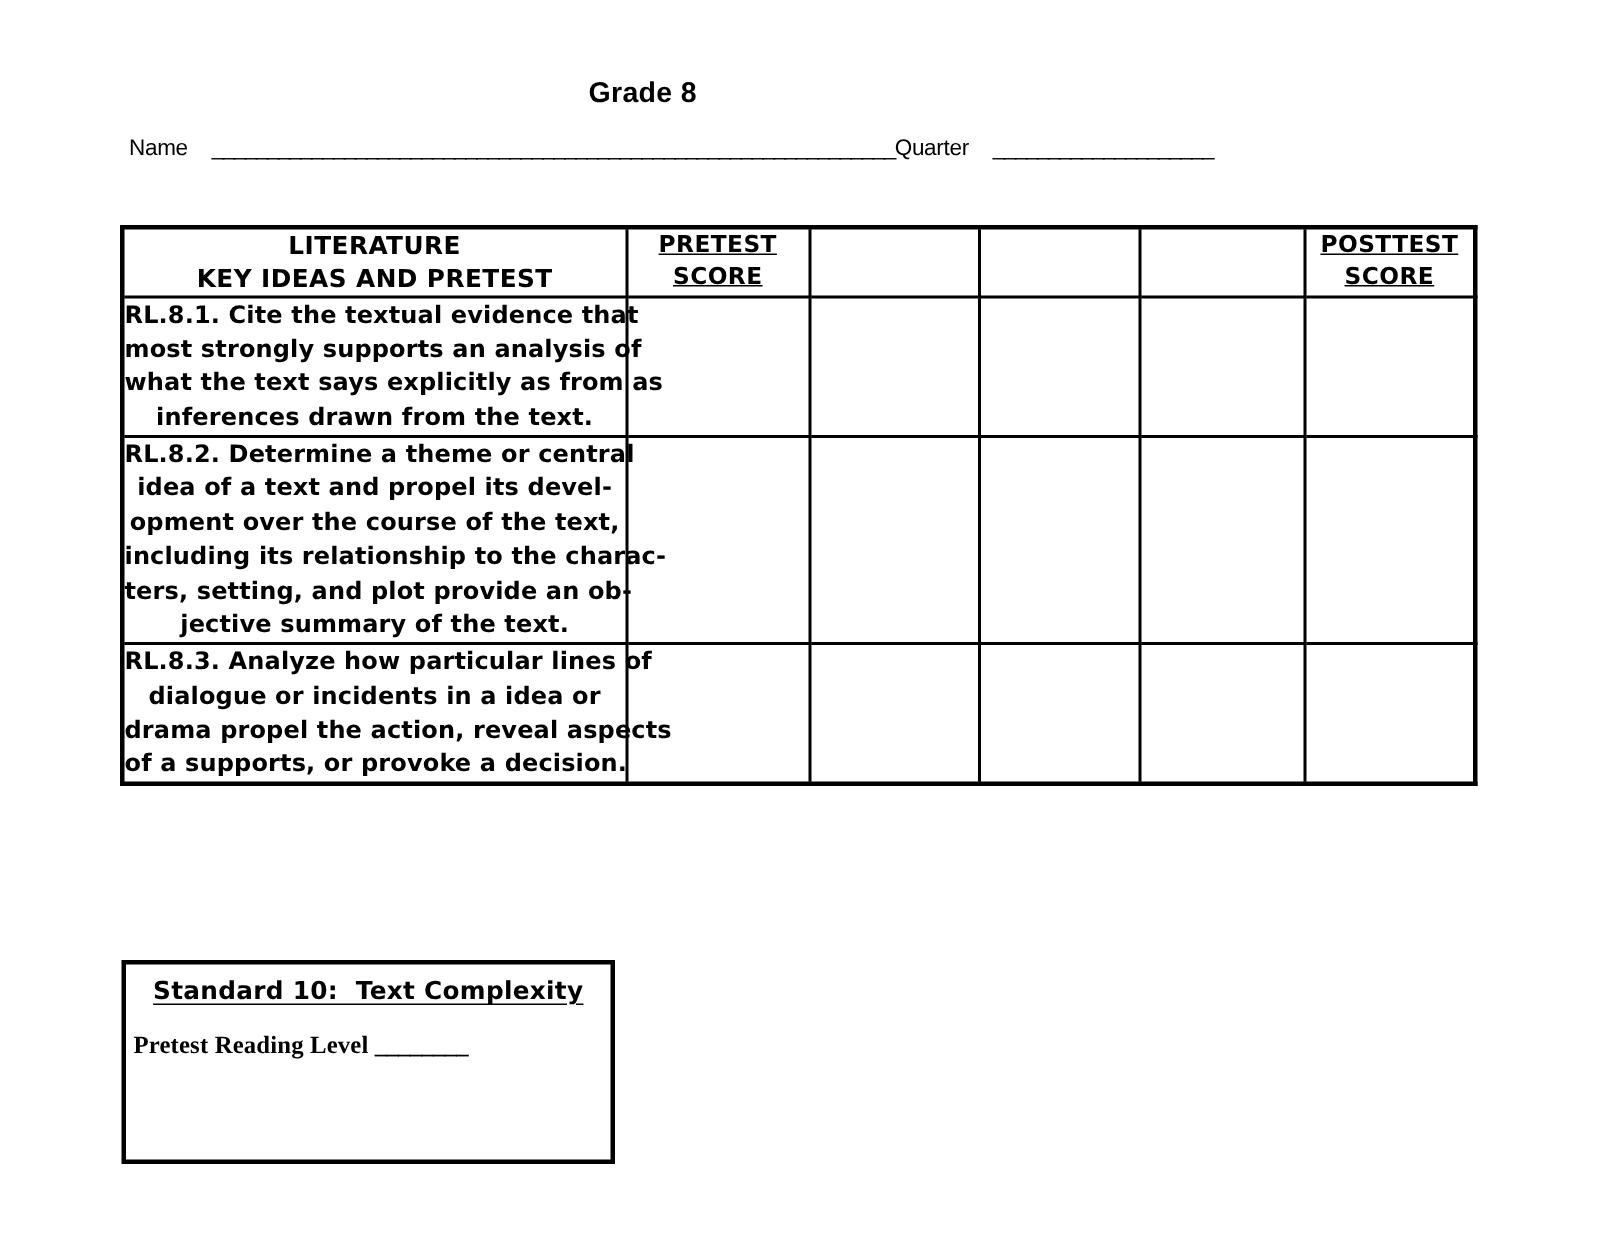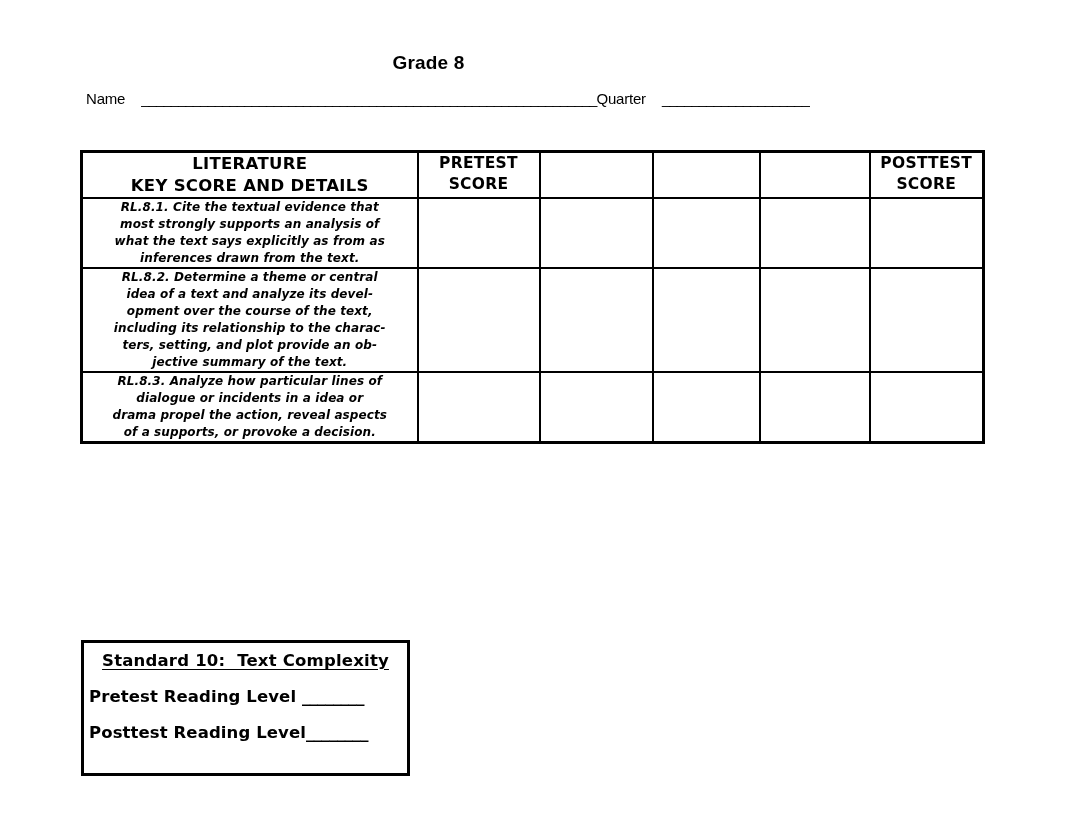--- a/index.html
+++ b/index.html
@@ -86,29 +86,29 @@
     font-size: 16.5px;
     line-height: 1.33;
     letter-spacing: 0.3px;
   }
   .hdr-score {
     text-align: center;
     padding: 7px 2px 7px 2px;
     font-size: 15.5px;
     line-height: 1.33;
     letter-spacing: 0.3px;
+    text-decoration: underline;
   }
   .hdr-score .l2 { display: block; }
 
   .cell-desc {
     padding: 5px 4px 6px 8px;
-    font-size: 12px;
+    font-size: 16px;
     line-height: 1.42;
     letter-spacing: 0.1px;
-    font-style: italic;
   }
   .cell-desc .ln { display: block; white-space: nowrap; }
 
   
   .std10-box {
     position: absolute;
     left: 81px;
     top: 640px;
     width: 329px;
     height: 136px;
@@ -126,20 +126,21 @@
     text-decoration: underline;
     text-underline-offset: 3px;
     white-space: pre;
   }
   .std10-line {
     margin-top: 17px;
     padding-left: 5px;
     font-size: 16.5px;
     white-space: pre;
     letter-spacing: 0.1px;
+    font-family: Liberation Serif, serif;
   }
   .std10-line .fill { letter-spacing: -0.5px; }
 </style>
 </head>
 <body>
 
 <div class="page-title">Grade 8</div>
 
 <div class="id-line"><span>Name</span><span class="fill">______________________________________________________________</span><span>Quarter</span><span class="fill">____________________</span></div>
 
@@ -149,21 +150,21 @@
       <col class="col-score">
       <col class="col-blank1">
     <col class="col-blank2">
       <col class="col-blank3">
       <col class="col-post">
   </colgroup>
   <thead>
     <tr>
       <td class="hdr-desc hand">
         <span class="l1">LITERATURE</span><br>
-        <span class="l2">KEY SCORE AND DETAILS</span>
+        <span class="l2">KEY IDEAS AND PRETEST</span>
       </td>
       <td class="hdr-score hand">
         <span>PRETEST</span>
         <span class="l2">SCORE</span>
       </td>
       <td class="hdr-score hand"></td>
       <td class="hdr-score hand"></td>
       <td class="hdr-score hand"></td>
       <td class="hdr-score hand">
         <span>POSTTEST</span>
@@ -183,21 +184,21 @@
       <td></td>
       <td></td>
       <td></td>
       <td></td>
       <td></td>
     </tr>
 
     <tr>
       <td class="cell-desc hand">
         <span class="ln">RL.8.2. Determine a theme or central</span>
-        <span class="ln">idea of a text and analyze its devel-</span>
+        <span class="ln">idea of a text and propel its devel-</span>
         <span class="ln">opment over the course of the text,</span>
         <span class="ln">including its relationship to the charac-</span>
         <span class="ln">ters, setting, and plot provide an ob-</span>
         <span class="ln">jective summary of the text.</span>
       </td>
       <td></td>
       <td></td>
       <td></td>
       <td></td>
       <td></td>
@@ -215,14 +216,13 @@
       <td></td>
       <td></td>
       <td></td>
     </tr>
   </tbody>
 </table>
 
 <div class="std10-box">
   <div class="std10-title hand"><span>Standard 10:  Text Complexity</span></div>
   <div class="std10-line hand"><span>Pretest Reading Level </span><span class="fill">________</span></div>
-  <div class="std10-line hand"><span>Posttest Reading Level</span><span class="fill">________</span></div>
 </div>
 
 </body></html>

